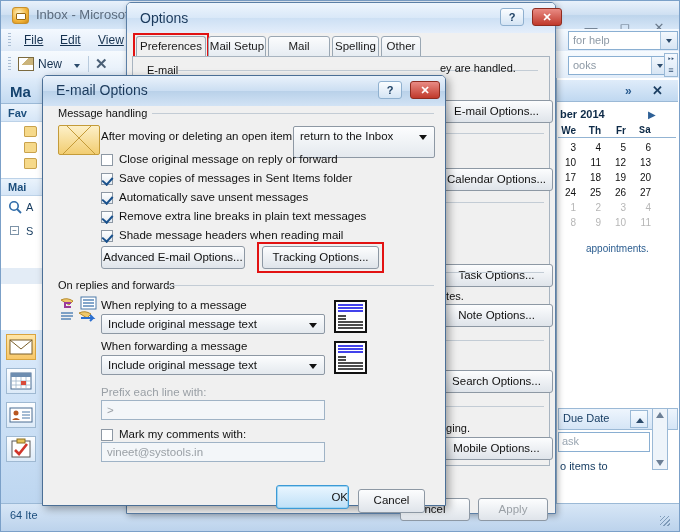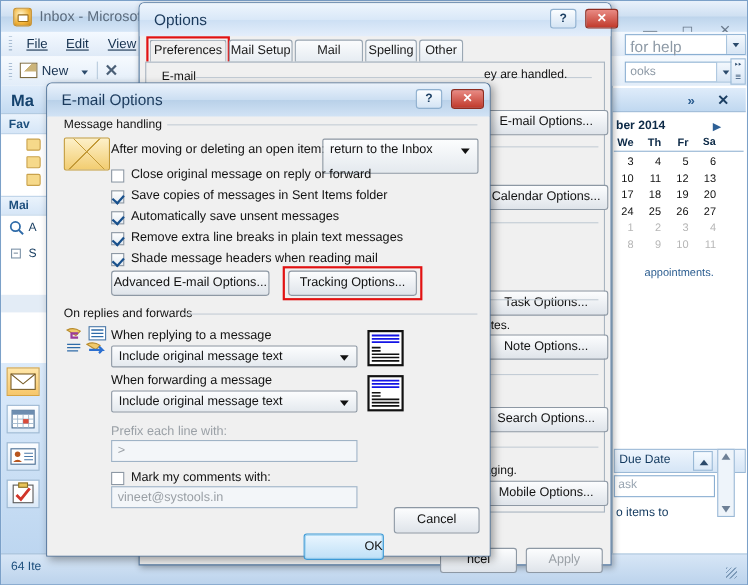--- a/index.html
+++ b/index.html
@@ -27,21 +27,21 @@
   
   #ol-menubar{left:1px;top:29px;width:678px;height:22px;
     background:linear-gradient(to bottom,#f4f9ff,#dfeaf7);}
   .menuitem{top:33px;color:#15314f;font-size:12px;}
   .menuitem u{text-decoration:underline;}
   #mi-file{left:24px;} #mi-edit{left:60px;} #mi-view{left:98px;}
   #ol-dotgrip{left:8px;top:33px;width:3px;height:13px;
     background:repeating-linear-gradient(to bottom,#a9bdd3 0 1px,transparent 1px 3px);}
   #ol-helpbox{left:568px;top:31px;width:110px;height:19px;background:#fff;
     border:1px solid #8aafd2;box-sizing:border-box;}
-  #ol-helpbox .ph{position:absolute;left:4px;top:2px;color:#8e9aa6;font-size:14px;}
+  #ol-helpbox .ph{position:absolute;left:4px;top:2px;color:#8e9aa6;font-size:11px;}
   #ol-helpbox .dd{position:absolute;right:0;top:0;width:16px;height:17px;
     background:linear-gradient(to bottom,#f3f8fd,#d7e5f4);border-left:1px solid #a8c4de;}
   #ol-helpbox .dd:after{content:"";position:absolute;left:5px;top:7px;
     border-left:3px solid transparent;border-right:3px solid transparent;border-top:4px solid #2b4a6b;}
   
   #ol-toolbar{left:1px;top:51px;width:678px;height:27px;
     background:linear-gradient(to bottom,#f6fafe,#e2edf9);}
   #tb-grip{left:8px;top:57px;width:3px;height:15px;
     background:repeating-linear-gradient(to bottom,#a9bdd3 0 1px,transparent 1px 3px);}
   #tb-newicon{left:18px;top:57px;width:16px;height:14px;background:#fff;
@@ -235,21 +235,21 @@
     border:1px solid #9fb3c6;box-sizing:border-box;}
   #txt-prefix .v{position:absolute;left:5px;top:3px;font-size:11.5px;color:#9aa0a6;}
   #cb-mark{top:428px;}
   #txt-mark{left:101px;top:442px;width:224px;height:20px;background:#f3f6f9;
     border:1px solid #9fb3c6;box-sizing:border-box;}
   #txt-mark .v{position:absolute;left:5px;top:3px;font-size:11.5px;color:#9aa0a6;}
   #emo-okbtn{left:276px;top:485px;width:73px;height:24px;
     background:linear-gradient(to bottom,#eaf6ff,#bfe0f7);border:1px solid #3c9ad6;
     box-sizing:border-box;border-radius:3px;font-size:11.5px;color:#111;
     text-align:right;line-height:22px;box-shadow:0 0 0 1px #9fd4f2 inset;}
-  #emo-cancelbtn{left:358px;top:461px;width:78px;height:24px;}
+  #emo-cancelbtn{left:358px;top:489px;width:67px;height:24px;}
 </style>
 </head>
 <body>
 
 <div id="outlook-window" class="abs"></div>
 <div id="ol-titlebar" class="abs"></div>
 <div id="ol-icon" class="abs"></div>
 <div id="ol-title-text" class="abs">Inbox - Microsoft</div>
 <div id="ol-min" class="wbtn abs">—</div>
 <div id="ol-max" class="wbtn abs">◻</div>

